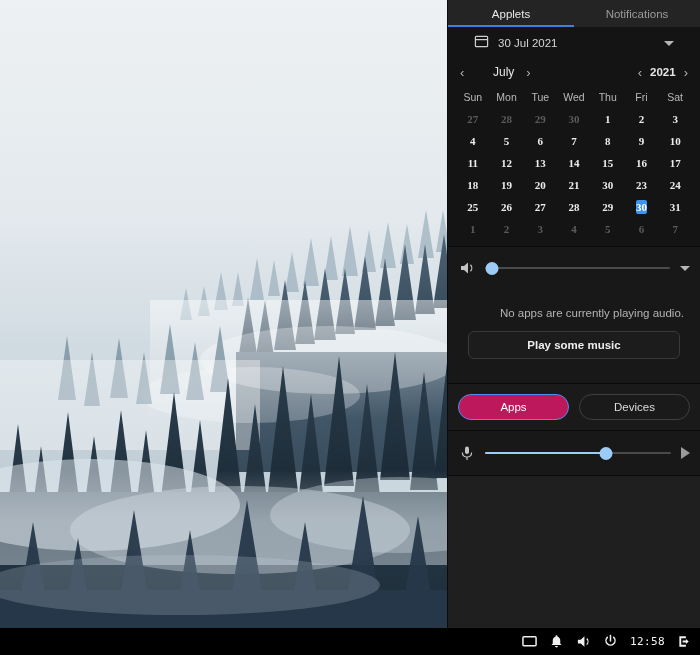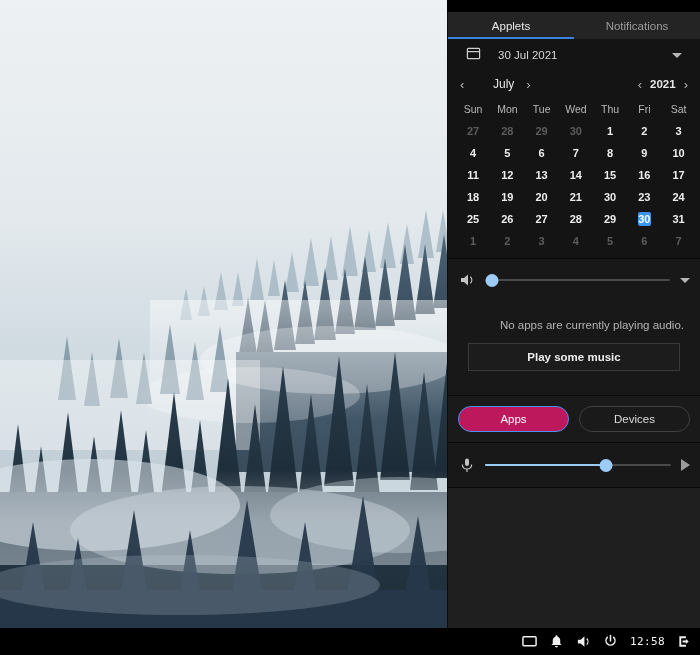--- a/index.html
+++ b/index.html
@@ -24,42 +24,42 @@
     position: absolute; left: 0; bottom: 0; width: 700px; height: 27px;
     background: #000; display: flex; align-items: center; justify-content: flex-end;
     padding-right: 8px; gap: 12px;
   }
   .tb-icon { width: 15px; height: 15px; color: #f0f0f0; display: flex; align-items: center; justify-content: center; }
   .tb-icon svg { width: 15px; height: 15px; fill: #f0f0f0; }
   #tb-clock { color: #f4f4f4; font-size: 11px; letter-spacing: .4px; font-family: "DejaVu Sans Mono", monospace; }
 
   
   #panel {
-    position: absolute; right: 0; top: 12px; width: 253px; height: 628px;
+    position: absolute; right: 0; top: 0; width: 253px; height: 628px;
     background: #1f1f1f; color: #d8d8d8;
     display: flex; flex-direction: column;
     border-left: 1px solid #0c0c0c;
   }
 
   
   #tabs { display: flex; height: 27px; background: #242424; flex: 0 0 auto; }
   .tab {
     flex: 1; display: flex; align-items: center; justify-content: center;
     font-size: 11.5px; color: #9b9b9b; position: relative; cursor: default;
   }
   .tab.active { color: #e8e8e8; }
   .tab.active:after {
     content: ""; position: absolute; left: 0; right: 0; bottom: 0;
     height: 2px; background: #3b82e0;
   }
 
   
   #calendar-block { background: #141414; flex: 0 0 auto; padding-bottom: 6px; }
   #date-header {
-    height: 32px; display: flex; align-items: center; padding: 0 18px; gap: 17px;
+    height: 32px; display: flex; align-items: center; padding: 0 26px; gap: 9px;
   }
   #date-header .cal-ico svg { width: 15px; height: 15px; stroke: #cfcfcf; fill: none; }
   #date-text { font-size: 11.5px; color: #d6d6d6; flex: 1; }
   .chev-down { width: 0; height: 0; border-left: 5px solid transparent; border-right: 5px solid transparent; border-top: 5px solid #b6b6b6; }
 
   #cal-nav { display: flex; align-items: center; height: 26px; padding: 0 12px; font-size: 11.5px; }
   .nav-left { display: flex; align-items: center; gap: 12px; }
   .nav-right { display: flex; align-items: center; gap: 8px; margin-left: auto; }
   .arrow { color: #b0b0b0; font-size: 13px; line-height: 1; cursor: default; }
   #month-label { color: #e6e6e6; font-weight: normal; font-size: 12px; min-width: 38px; text-align: right; }
@@ -70,20 +70,21 @@
     text-align: center; font-size: 10.5px; color: #b9b9b9; padding: 4px 0 5px 0;
   }
   .day {
     text-align: center; font-size: 11px; font-weight: bold; color: #ededed;
     padding: 4px 0; height: 22px; line-height: 14px;
   }
   .day.muted { color: #5c5c5c; font-weight: bold; }
   .day .pill {
     display: block; border-radius: 2px; line-height: 14px; padding: 0;
     margin: 0 11px;
+    font-family: Liberation Serif, serif;
   }
   .day.today .pill { background: #3d93f0; color: #ffffff; }
 
   .divider { height: 1px; background: #0a0a0a; }
 
   
   #volume-block { background: #181818; padding: 10px 10px 12px 10px; flex: 0 0 auto; }
   .slider-row { display: flex; align-items: center; gap: 10px; height: 22px; }
   .ico { width: 17px; height: 17px; display: flex; align-items: center; justify-content: center; flex: 0 0 17px; }
   .ico svg { width: 16px; height: 16px; fill: #c4c4c4; }
@@ -93,21 +94,21 @@
   .track .knob {
     position: absolute; width: 13px; height: 13px; border-radius: 50%;
     background: #9ccbf5; transform: translateX(-50%);
   }
 
   #audio-msg { text-align: right; font-size: 11.5px; color: #b4b4b4; padding: 28px 6px 12px 6px; }
   #play-music {
     display: block; width: calc(100% - 20px); margin: 0 10px 12px 10px; height: 28px;
     background: #1c1c1c; border: 1px solid #3a3a3a; color: #ededed;
     font-size: 11.5px; font-weight: bold; font-family: "Liberation Sans", sans-serif;
-    border-radius: 0; cursor: default;
+    border-radius: 6px; cursor: default;
   }
 
   
   #toggle-block { background: #1a1a1a; padding: 10px; display: flex; gap: 10px; flex: 0 0 auto; }
   .seg {
     flex: 1; height: 26px; border-radius: 13px; display: flex; align-items: center; justify-content: center;
     font-size: 11.5px; cursor: default;
   }
   .seg.on { background: #be185d; color: #ffffff; border: 1px solid #4a92ef; }
   .seg.off { background: transparent; color: #dcdcdc; border: 1px solid #3f3f3f; }

